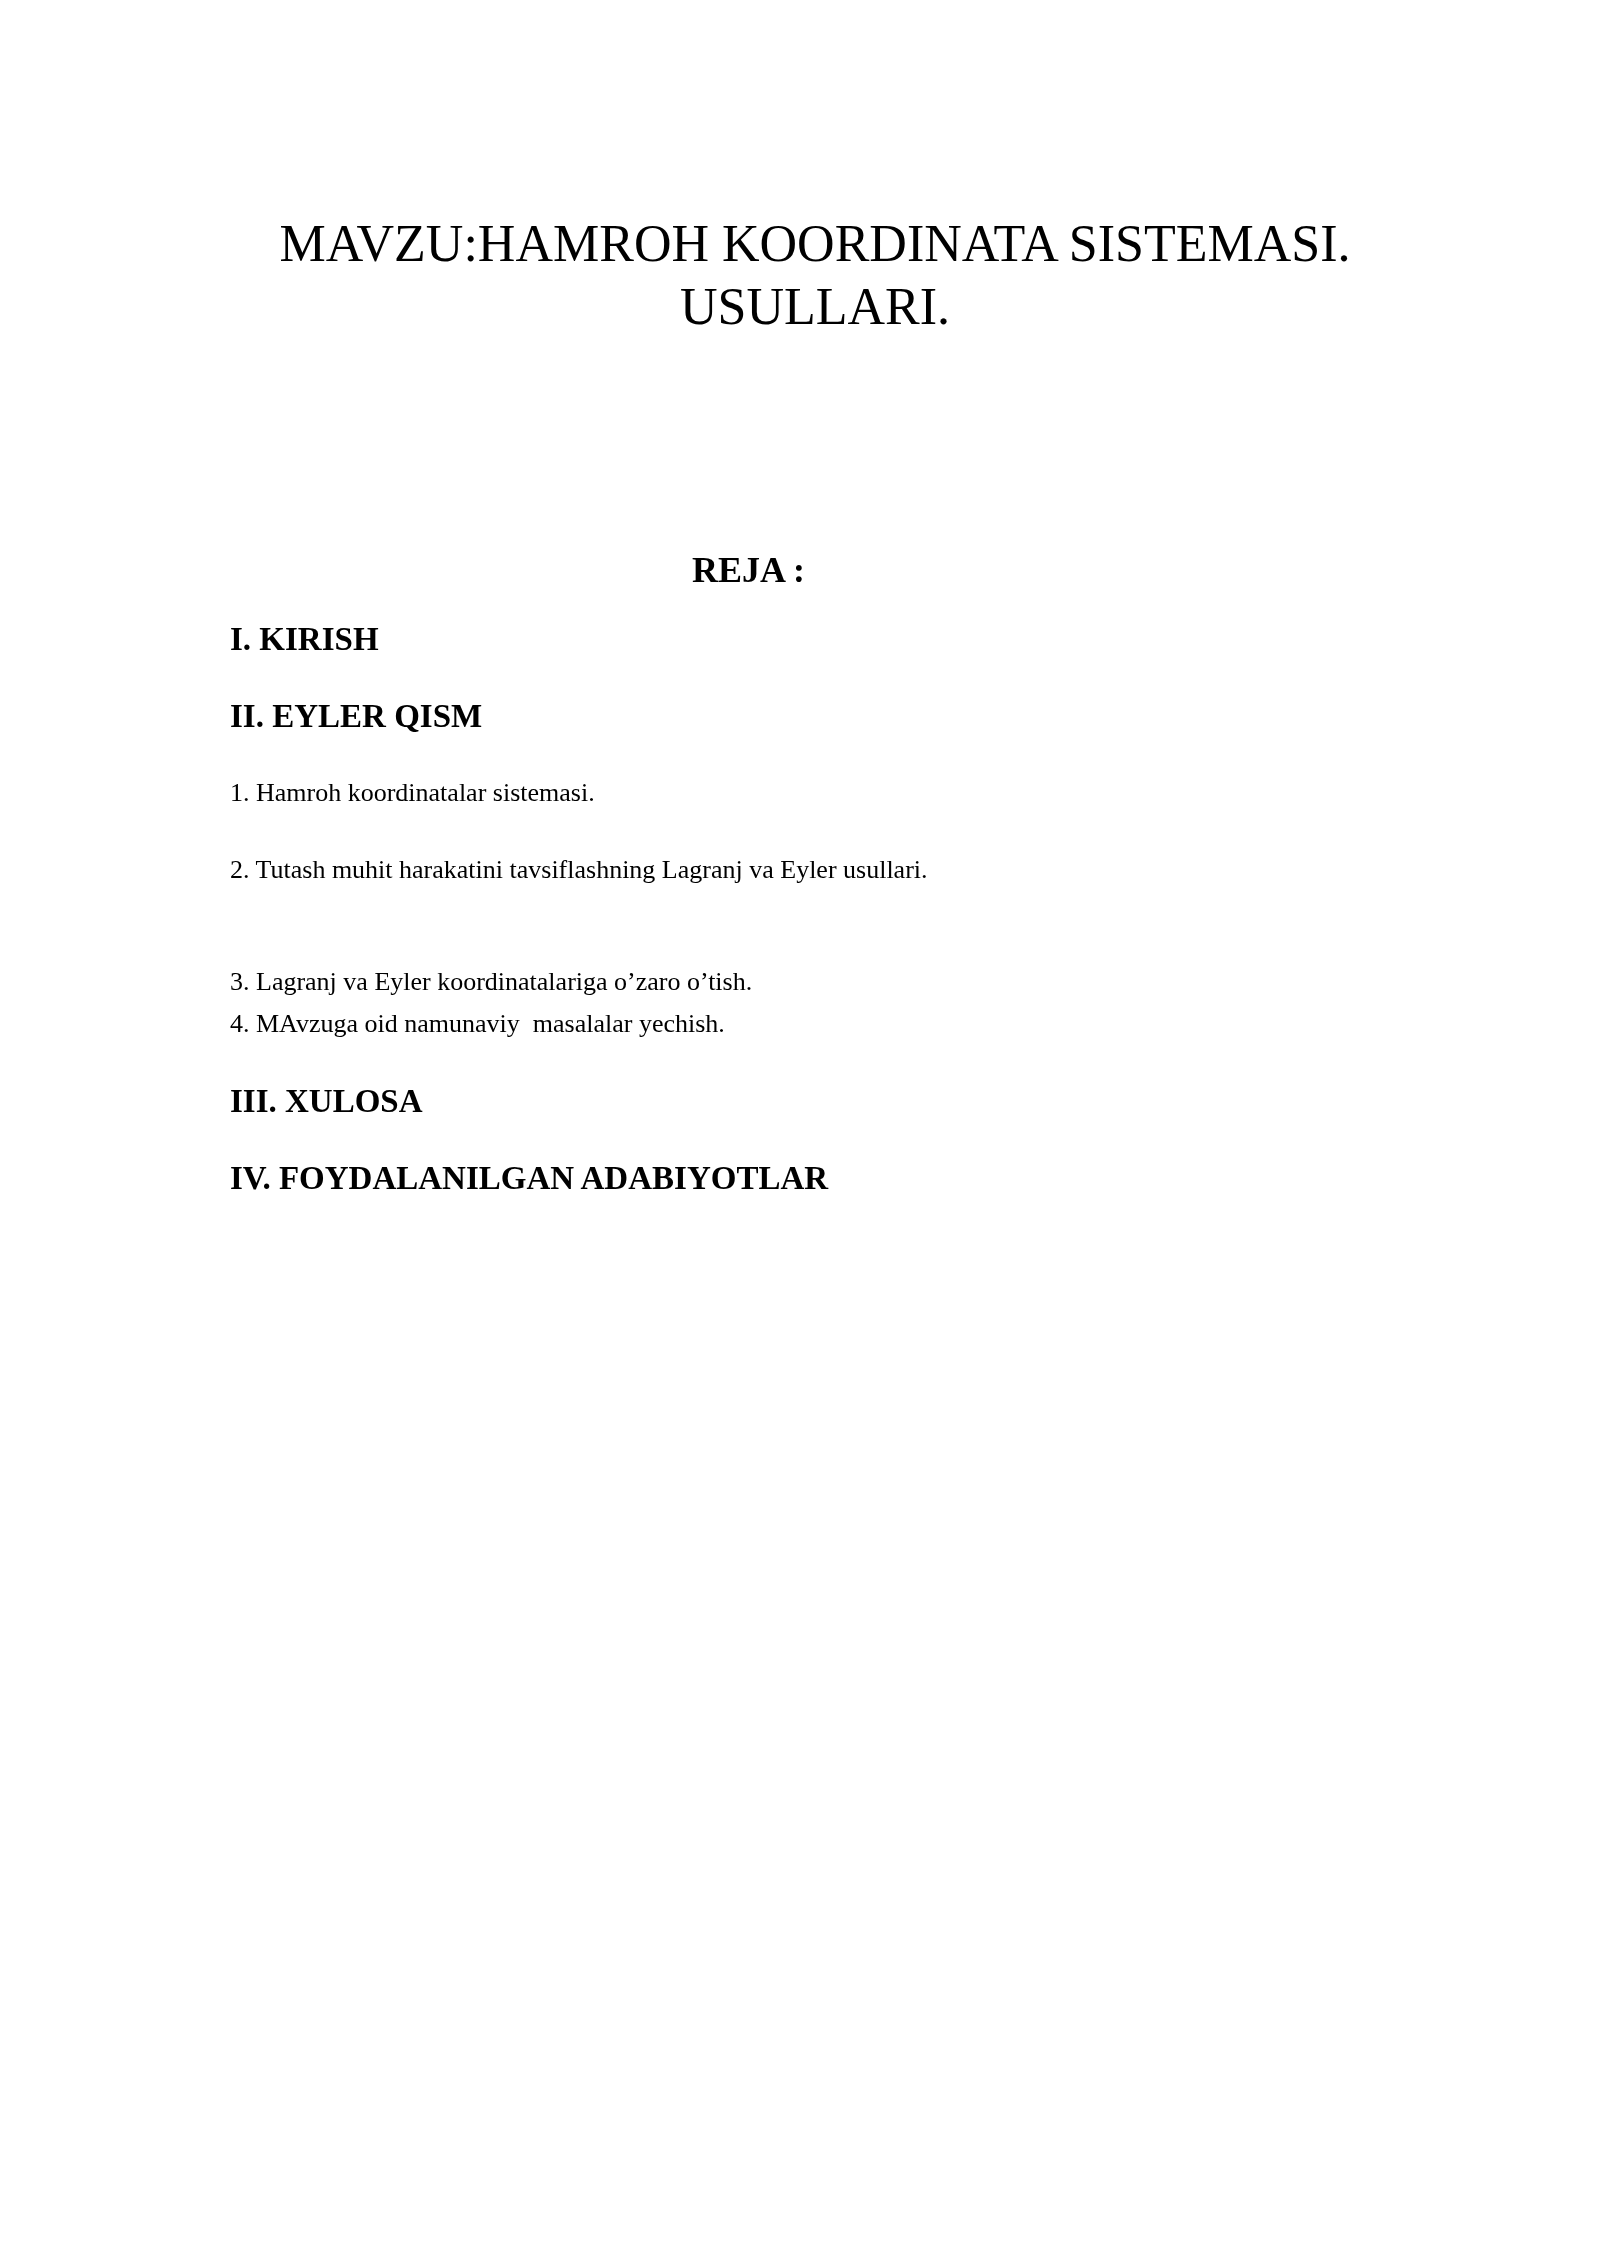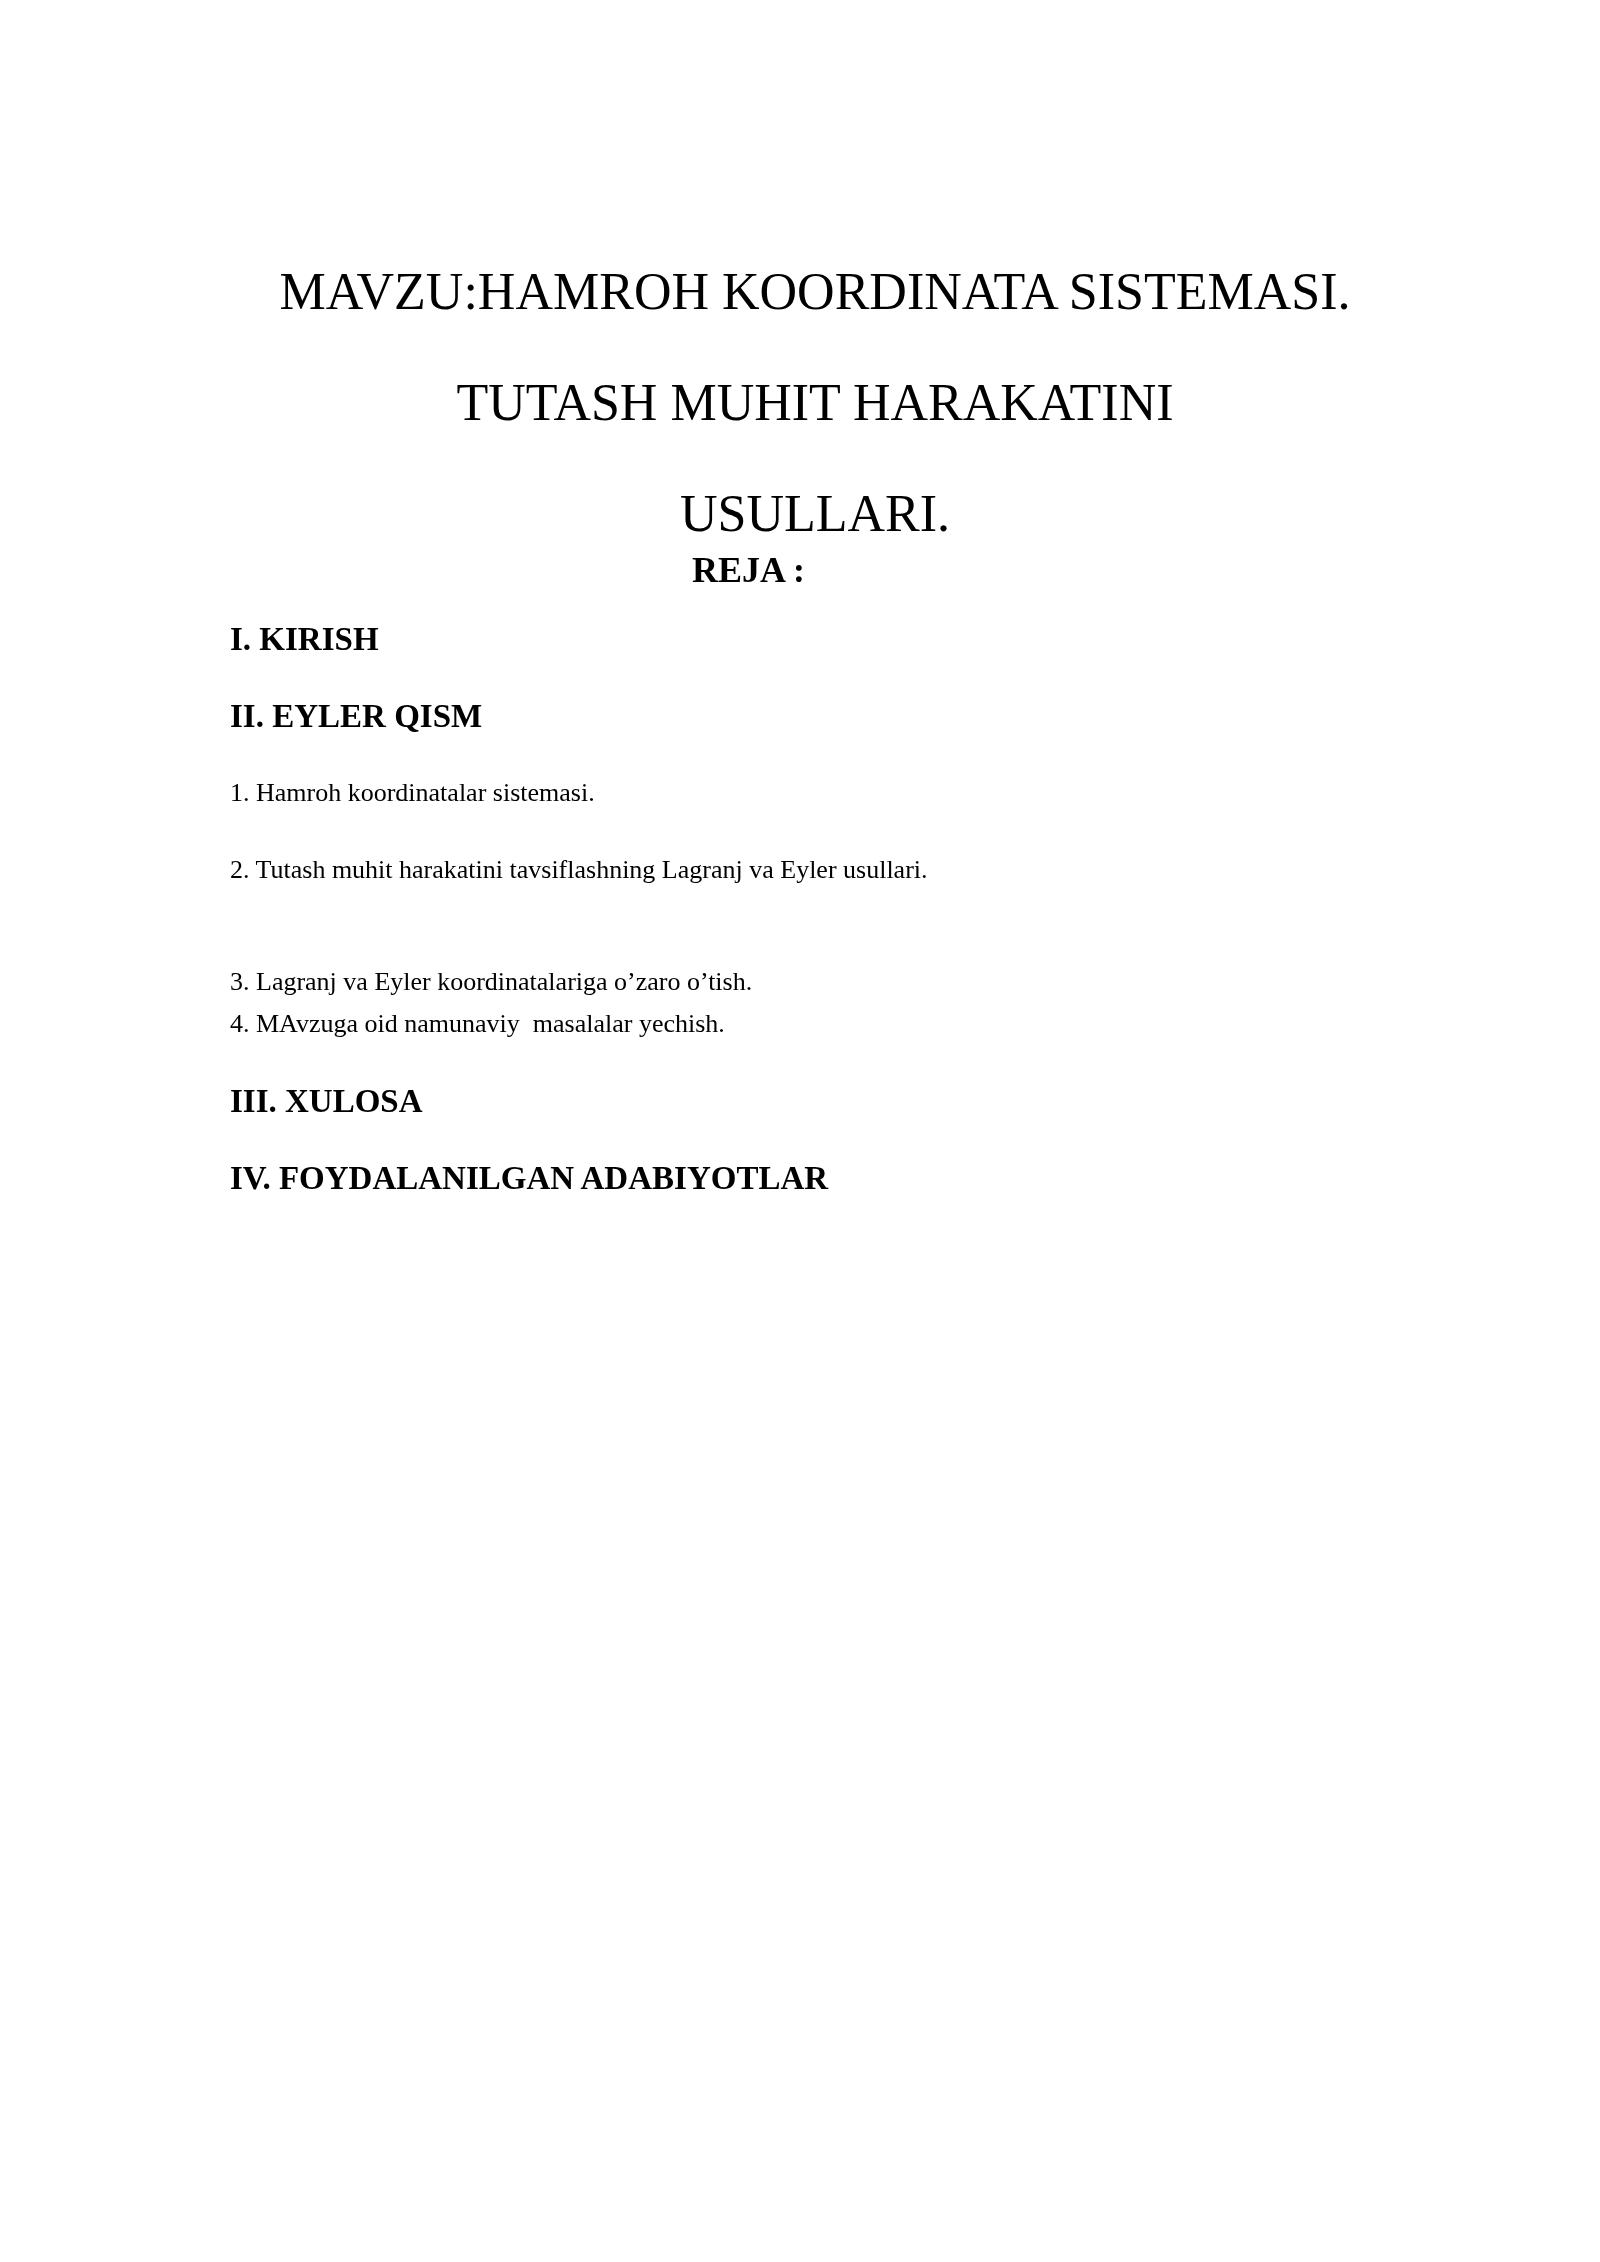--- a/index.html
+++ b/index.html
@@ -28,21 +28,20 @@
       width: 1170px;
       top: 212px;
       text-align: center;
       font-size: 52px;
       line-height: 63px;
       font-weight: normal;
       margin: 0;
     }
     .title span {
       display: block;
-      margin-top: 48px;
     }
     .reja {
       position: absolute;
       left: 0;
       width: 1465px;
       top: 533px;
       text-align: center;
       font-size: 36px;
       line-height: 42px;
       font-weight: bold;
@@ -68,21 +67,20 @@
       font-size: 33px;
     }
   </style>
 </head>
 <body>
 
 <div class="page">
 
   <h1 class="title">
     <span>MAVZU:HAMROH KOORDINATA SISTEMASI.</span>
-    <span>TUTASH MUHIT HARAKATINI</span>
     <span>USULLARI.</span>
   </h1>
 
   <h2 class="reja">REJA :</h2>
 
   <ul class="plan">
     <li class="bold" style="top:619px">I. KIRISH</li>
     <li class="bold" style="top:696px">II. EYLER QISM</li>
     <li style="top:773px">1. Hamroh koordinatalar sistemasi.</li>
     <li style="top:850px">2. Tutash muhit harakatini tavsiflashning Lagranj va Eyler usullari.</li>

